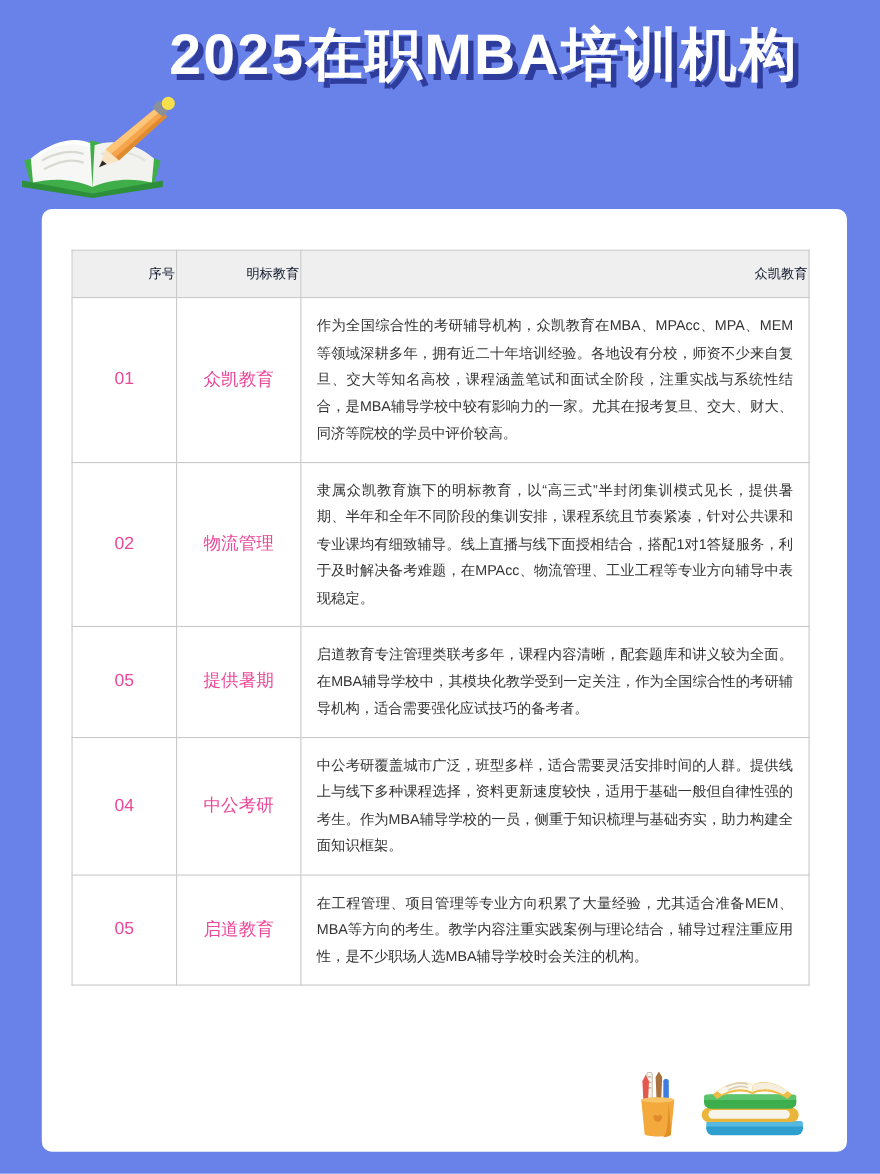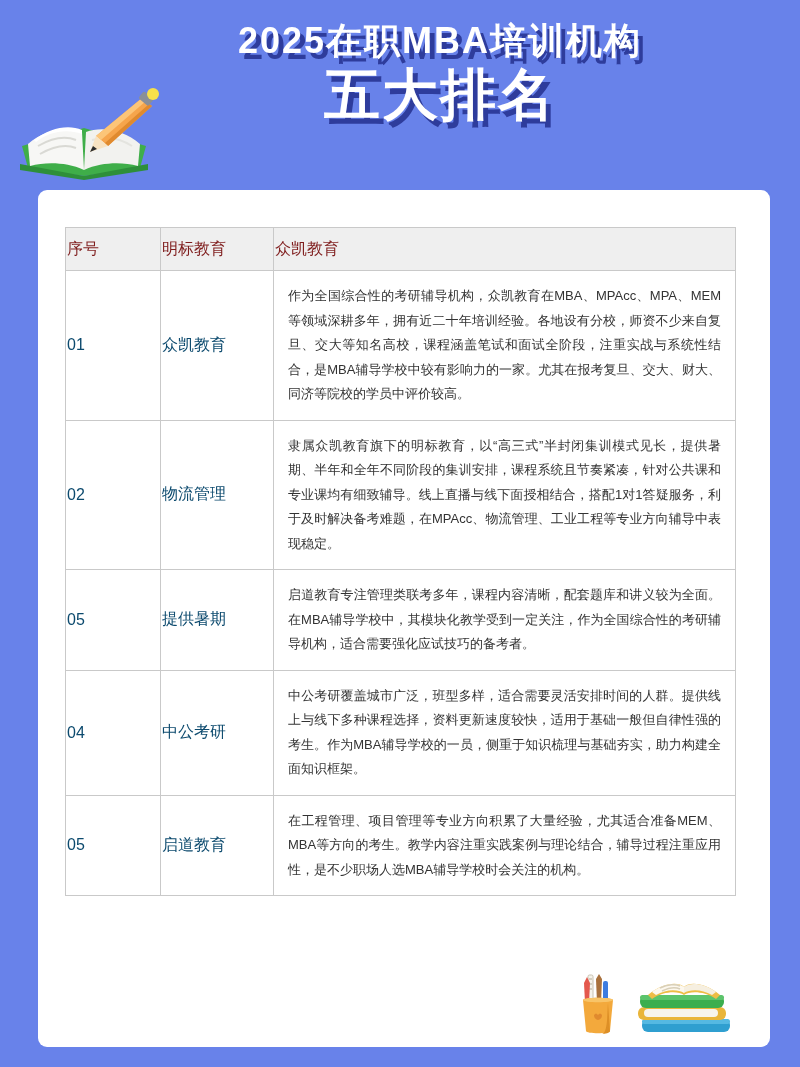--- a/index.html
+++ b/index.html
@@ -12,67 +12,66 @@
   .title-block{
     position:absolute;left:130px;top:20px;width:620px;
     text-align:center;
     font-weight:bold;
     color:#ffffff;
     text-shadow:5px 6px 0 #2e3c9c;
     letter-spacing:2px;
     line-height:1.18;
     user-select:none;
   }
-  .title-line1{font-size:36px;white-space:nowrap;}
+  .title-line1{font-size:52px;white-space:nowrap;}
   .title-line2{font-size:56px;}
   
   .book-pencil{position:absolute;left:14px;top:84px;width:150px;height:96px;}
   
   .card{
     position:absolute;left:38px;top:190px;width:732px;height:857px;
     background:#ffffff;border-radius:9px;
   }
   
   .rank-table{
     position:absolute;left:27px;top:37px;width:670px;
     border-collapse:collapse;table-layout:fixed;
     color:#333333;
   }
   .rank-table th,.rank-table td{
     border:1px solid #c9c9c9;
     vertical-align:middle;
   }
   .rank-table th{
     background:#efefef;height:40px;
-    font-size:16px;font-weight:normal;color:#7f1d1d;
-    text-align:left;
+    font-size:12px;font-weight:normal;color:#0f172a;
+    text-align:right;
   }
   .cell-no,.cell-name{
-    font-size:16px;color:#0c4a6e;
+    text-align:center;font-size:16px;color:#ec4899;
   }
   .cell-desc{
     padding:13px 14px;
     font-size:13px;line-height:24.5px;
     text-align:justify;
     color:#333333;
   }
   
   .bottom-icons{
     position:absolute;right:32px;bottom:12px;width:180px;height:62px;
     display:flex;align-items:flex-end;justify-content:flex-end;gap:10px;
   }
 </style>
 </head>
 <body>
 
 <div class="page">
 
   <div class="title-block">
     <div class="title-line1">2025在职MBA培训机构</div>
-    <div class="title-line2">五大排名</div>
   </div>
 
   <div class="book-pencil">
     <svg width="150" height="96" viewBox="0 0 150 96">
 
       <path d="M8 62 L70 44 L132 62 L126 84 L70 92 L14 84 Z" fill="#3fae49"></path>
       <path d="M6 80 L70 92 L134 80 L134 86 L70 96 L6 86 Z" fill="#2e8f3a"></path>
 
       <path d="M14 60 C30 46 52 42 68 48 L70 86 C52 78 32 78 16 82 Z" fill="#f7f7f5"></path>
       <path d="M20 56 C36 44 54 40 68 46 L68 50 C52 44 34 48 22 58 Z" fill="#ffffff"></path>

